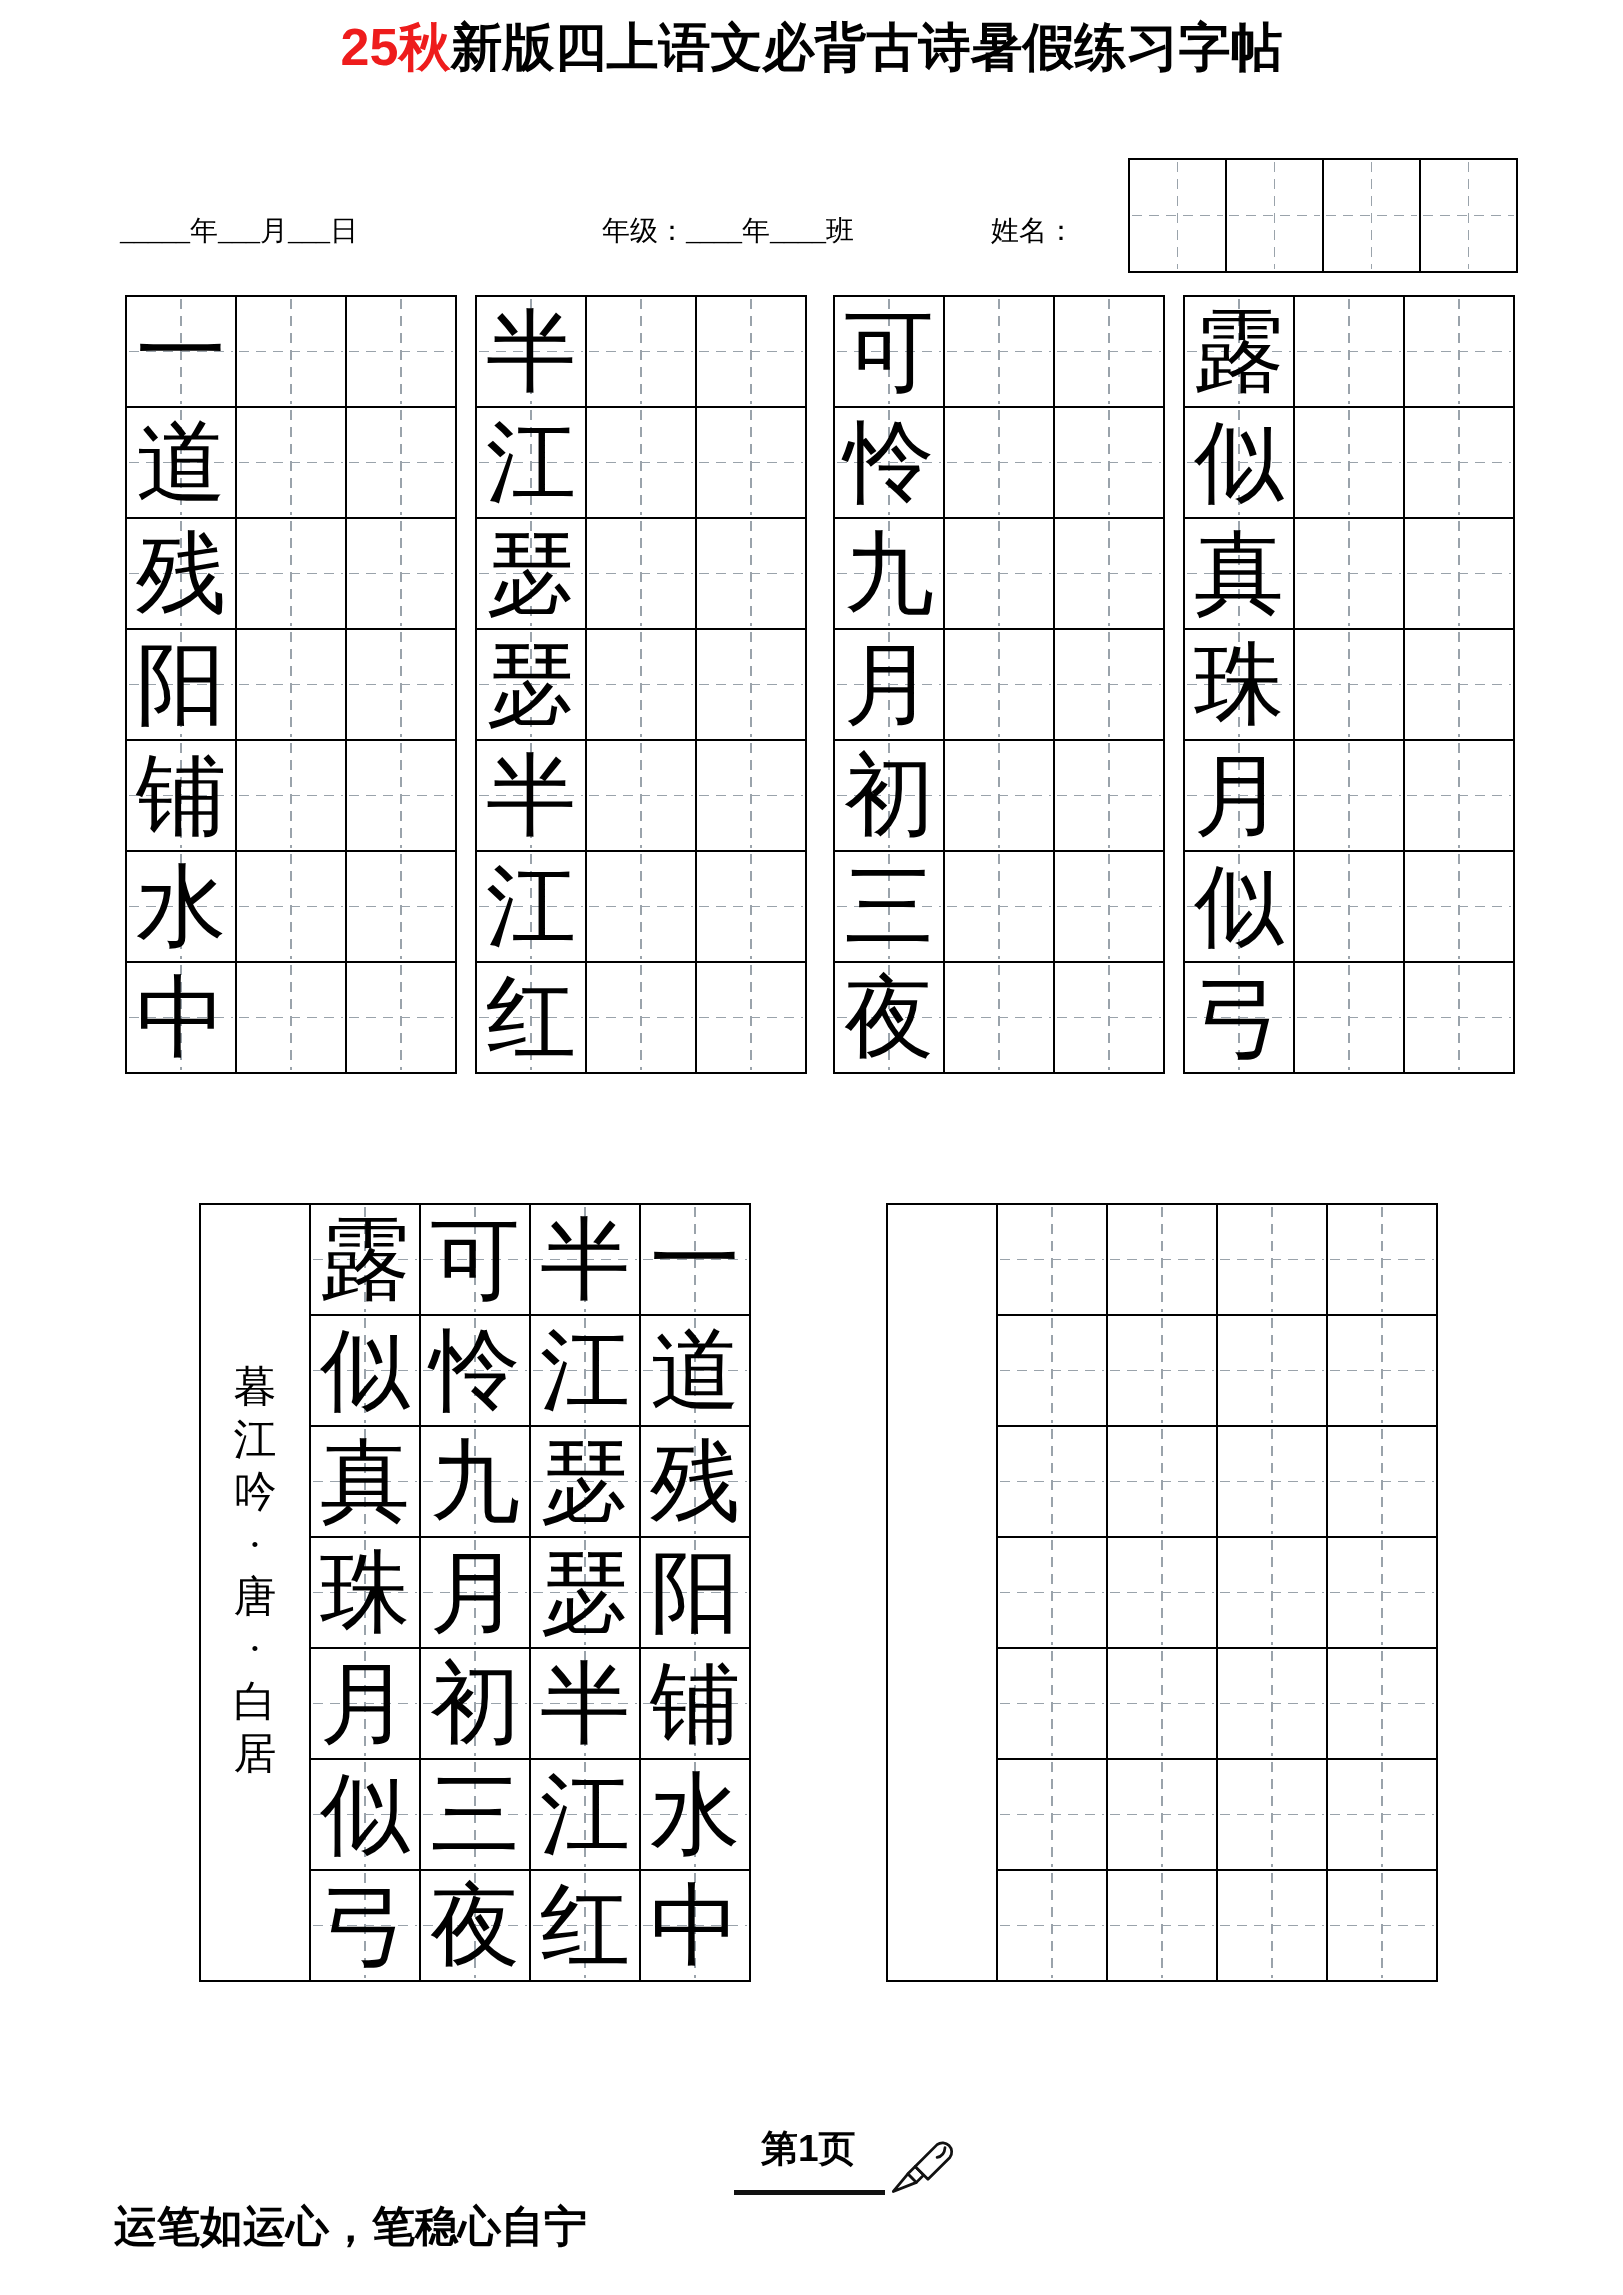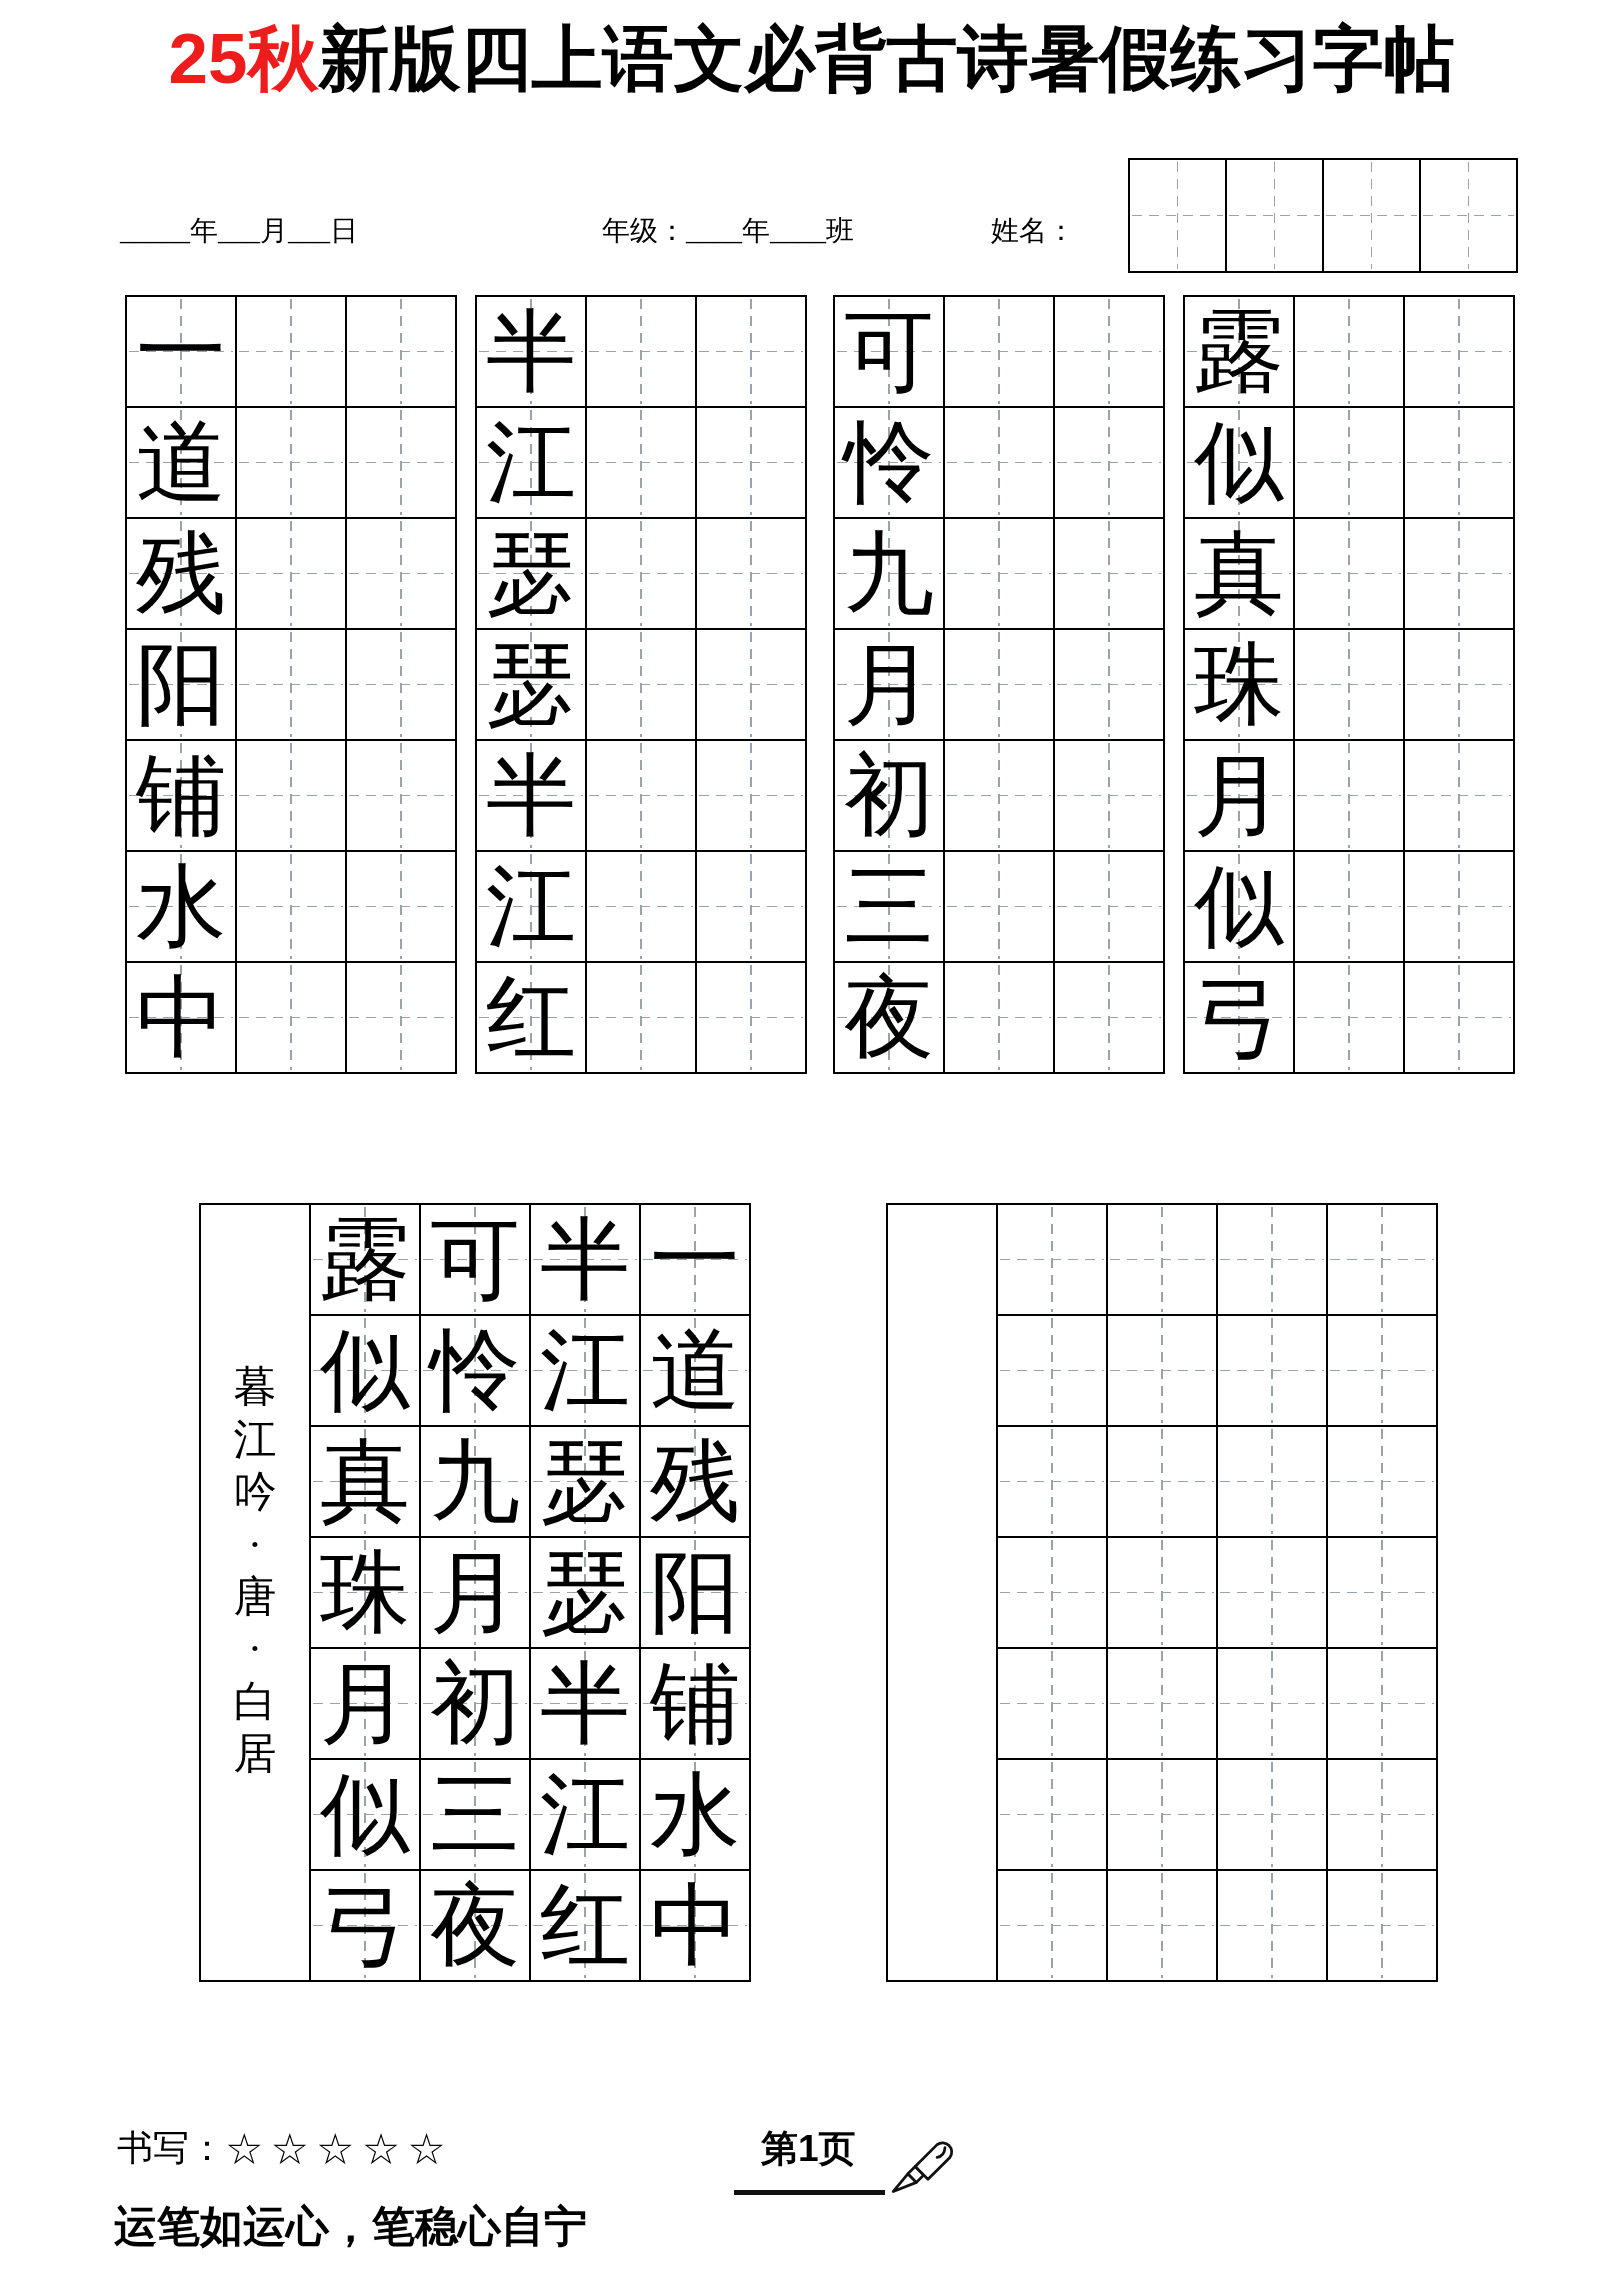--- a/index.html
+++ b/index.html
@@ -7,21 +7,21 @@
     --line:#000;
     --serif:"Liberation Serif","DejaVu Serif",serif;
     --sans:"Liberation Sans","DejaVu Sans",sans-serif;
   }
   html,body{margin:0;padding:0;background:#fff;}
   .page{position:relative;width:1623px;height:2295px;background:#ffffff;overflow:hidden;
         font-family:var(--serif);color:#000;}
 
   
   .title{position:absolute;top:15.5px;left:0;width:100%;text-align:center;white-space:nowrap;
-         font-family:var(--sans);font-weight:700;font-size:71px;line-height:1.2;}
+         font-family:var(--sans);font-weight:700;font-size:52px;line-height:1.2;}
 
   
   .hdr{position:absolute;top:212px;font-size:28px;white-space:nowrap;font-family:var(--serif);}
   .hdr-date{left:120px;}
   .hdr-grade{left:602px;}
   .hdr-name{left:991px;}
 
   
   .cell{position:relative;border:1.2px solid var(--line);display:flex;align-items:center;justify-content:center;box-sizing:border-box;}
   .cell::before{content:"";position:absolute;left:2.3px;right:2.3px;top:50%;height:1.5px;margin-top:-0.8px;
@@ -343,21 +343,20 @@
       <div class="cell"></div>
       <div class="cell"></div>
       <div class="cell"></div>
       <div class="cell"></div>
       <div class="cell"></div>
       <div class="cell"></div>
       <div class="cell"></div>
       <div class="cell"></div>
     </div>
 
-  <div class="rating"><span>书写：</span><span class="stars">☆☆☆☆☆</span></div>
   <div class="motto">运笔如运心，笔稳心自宁</div>
   <div class="page-num">第1页</div>
   <div class="page-line"></div>
 
   <svg class="pen" viewBox="0 0 120 120" xmlns="http://www.w3.org/2000/svg">
     <g fill="#ffffff" stroke="#111111" stroke-width="4.5" stroke-linejoin="round" stroke-linecap="round">
       <path d="M12 106 L36 77 L50 91 Z"></path>
       <path d="M36 77 L48 65 L62 79 L50 91 Z"></path>
       <path d="M48 65 L84 29 A15 15 0 0 1 105 50 L69 86 Z"></path>
       <path d="M84 50 Q96 48 97 34" fill="none"></path>

